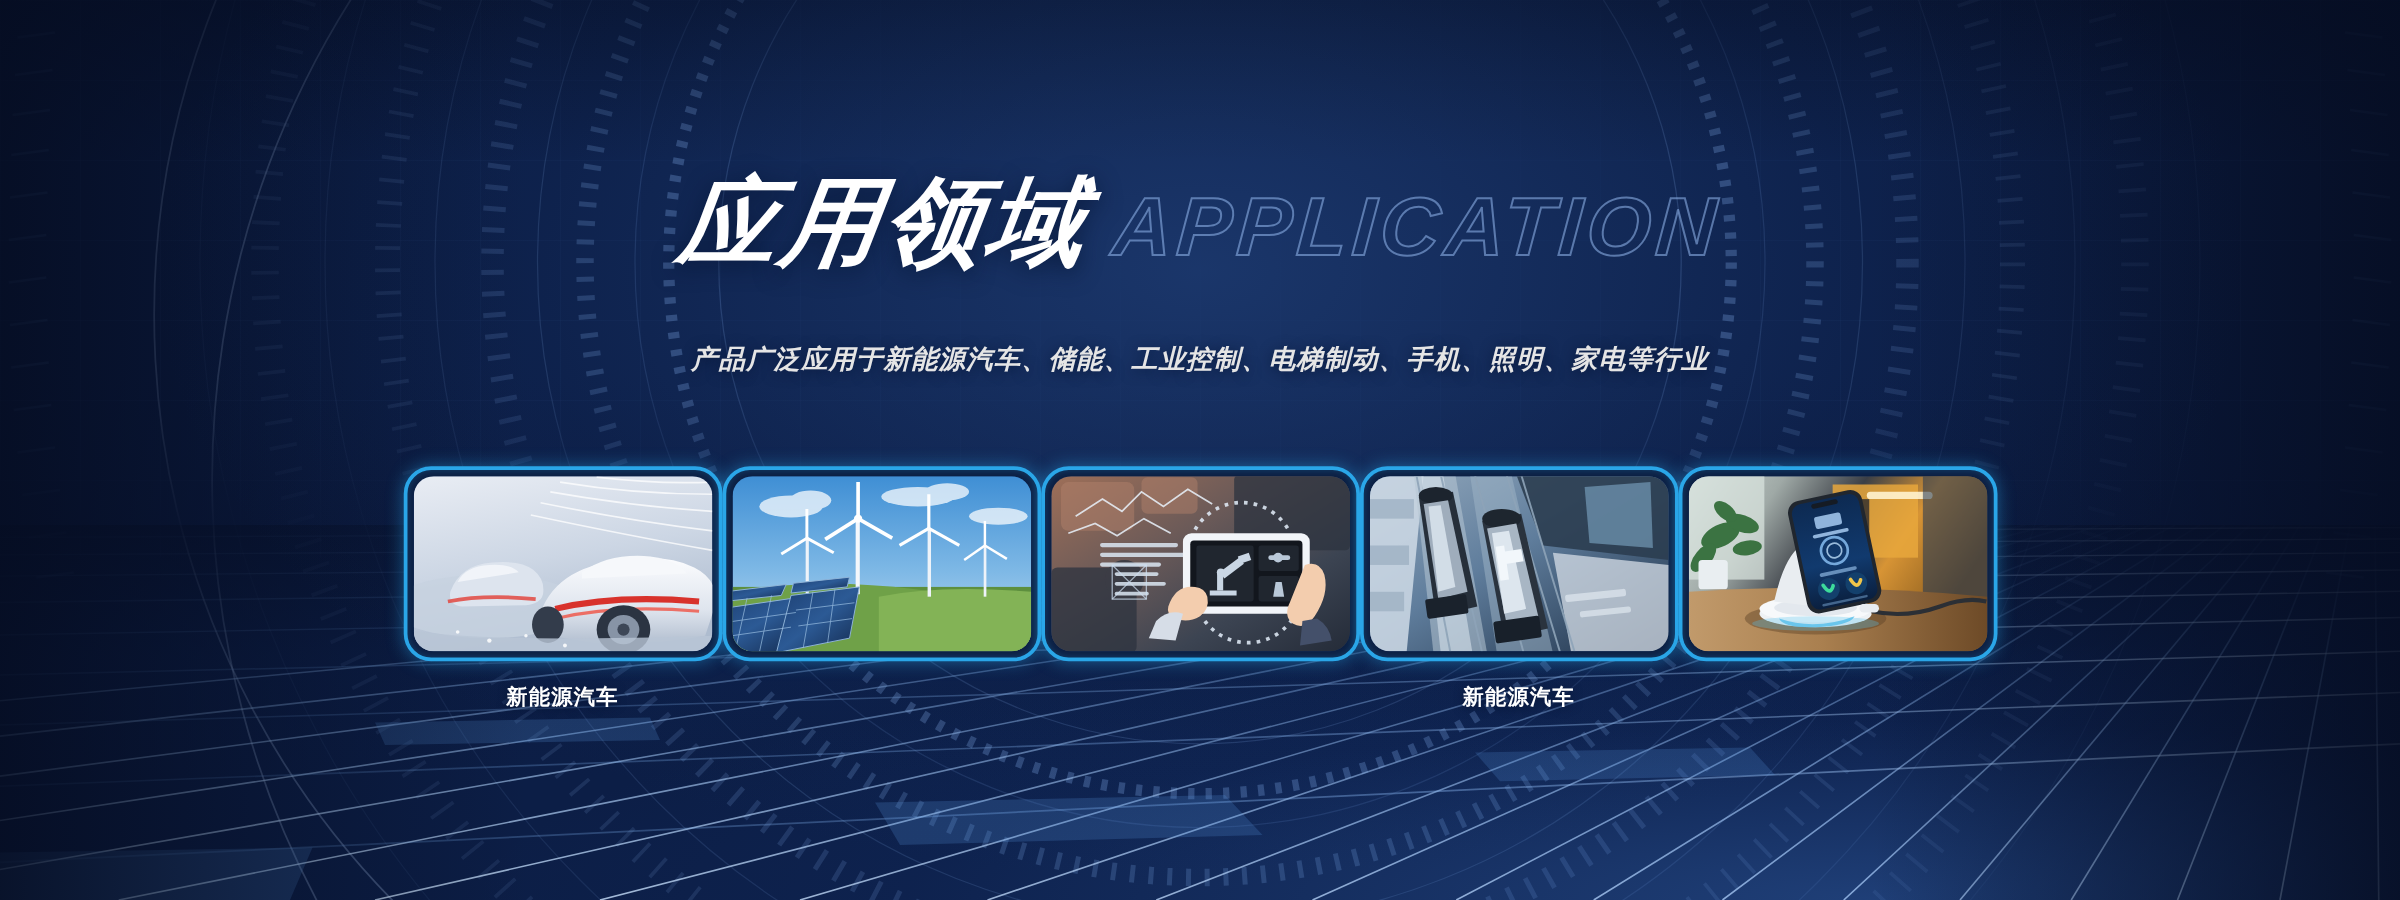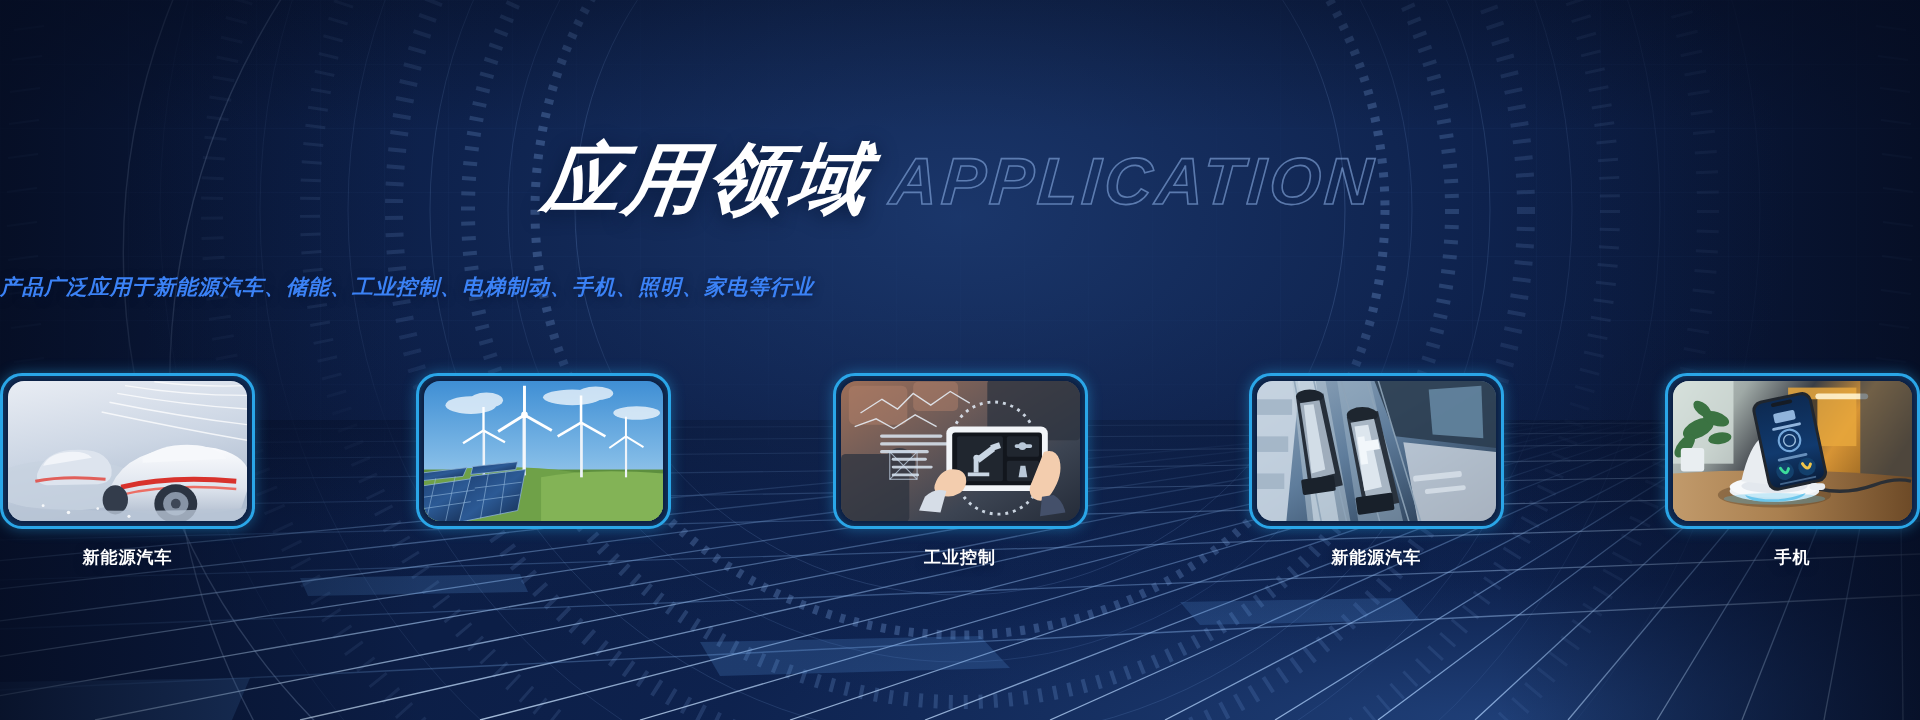--- a/index.html
+++ b/index.html
@@ -82,29 +82,29 @@
   }
   .title-en{
     font-size:66px; font-weight:bold; font-style:italic; letter-spacing:4px;
     line-height:1; color:transparent;
     -webkit-text-stroke:1.6px rgba(150,185,240,.55);
     padding-bottom:4px; transform:skewX(-4deg);
     font-family:"Liberation Sans",sans-serif;
   }
   .subtitle{
     position:absolute; left:0; right:0; top:273px;
-    color:#3b82f6; font-size:21px; font-weight:bold;
+    text-align:center; color:#e5e5e5; font-size:21px; font-weight:bold;
     font-style:italic; letter-spacing:1px;
     text-shadow:0 2px 10px rgba(5,18,48,.7);
     font-family:"DejaVu Sans","Liberation Sans",sans-serif;
   }
 
   .cards{
     position:absolute; left:0; right:0; top:373px;
-    display:flex; justify-content:space-between; gap:36px;
+    display:flex; justify-content:center; 
   }
   .card{ width:255px; }
   .card-frame{
     width:255px; height:156px; border:3px solid #2aa6e8; border-radius:22px;
     padding:5px; background:#0d2044;
     box-shadow:0 0 14px rgba(42,166,232,.45), inset 0 0 6px rgba(42,166,232,.25);
   }
   .card-img{
     width:100%; height:100%; border-radius:16px; overflow:hidden; position:relative;
     background:#17325f;
@@ -446,21 +446,20 @@
               </g>
               <g fill="#f3cdae">
                 <path d="M96 108 q6 -18 22 -16 q8 1 10 8 q2 10 -6 16 q-10 6 -20 2 q-8 -3 -6 -10 z"></path>
                 <path d="M208 74 q12 -4 16 8 q4 16 -8 34 q-8 12 -18 6 q-8 -6 -2 -18 z"></path>
               </g>
               <path d="M86 120 q10 -10 22 -6 l-6 22 l-22 -2 z" fill="#d6dde7"></path>
               <path d="M218 118 q10 6 12 18 l-26 4 l2 -20 z" fill="#44506a"></path>
             </svg>
           </div>
         </div>
-        <div class="card-label">工业控制</div>
       </div>
 
       <div class="card">
         <div class="card-frame">
           <div class="card-img">
             <svg viewBox="0 0 245 146" preserveAspectRatio="xMidYMid slice">
               <defs>
                 <linearGradient id="c4bg" x1="0" y1="0" x2="1" y2="1">
                   <stop offset="0%" stop-color="#93a8bc"></stop>
                     <stop offset="45%" stop-color="#5f7d9c"></stop>
@@ -583,18 +582,17 @@
                 <path d="M104 88 q4 10 8 2" stroke="#3ddb9b" stroke-width="3" fill="none" stroke-linecap="round"></path>
                 <path d="M127 88 q4 10 8 2" stroke="#f0c54a" stroke-width="3" fill="none" stroke-linecap="round"></path>
                 <rect x="100" y="103" width="38" height="2" rx="1" fill="#5b83ad" opacity=".7"></rect>
               </g>
               <path d="M150 112 q28 6 56 -4 q22 -8 38 -4" stroke="#2b2f35" stroke-width="3.4" fill="none"></path>
               <rect x="140" y="106" width="16" height="7" rx="3.5" fill="#e9edf1"></rect>
               <ellipse cx="104" cy="122" rx="52" ry="6" fill="#56c5ef" opacity=".30"></ellipse>
             </svg>
           </div>
         </div>
-        <div class="card-label">手机</div>
       </div>
 
     </div>
   </div>
 </div>
 
 </body></html>

